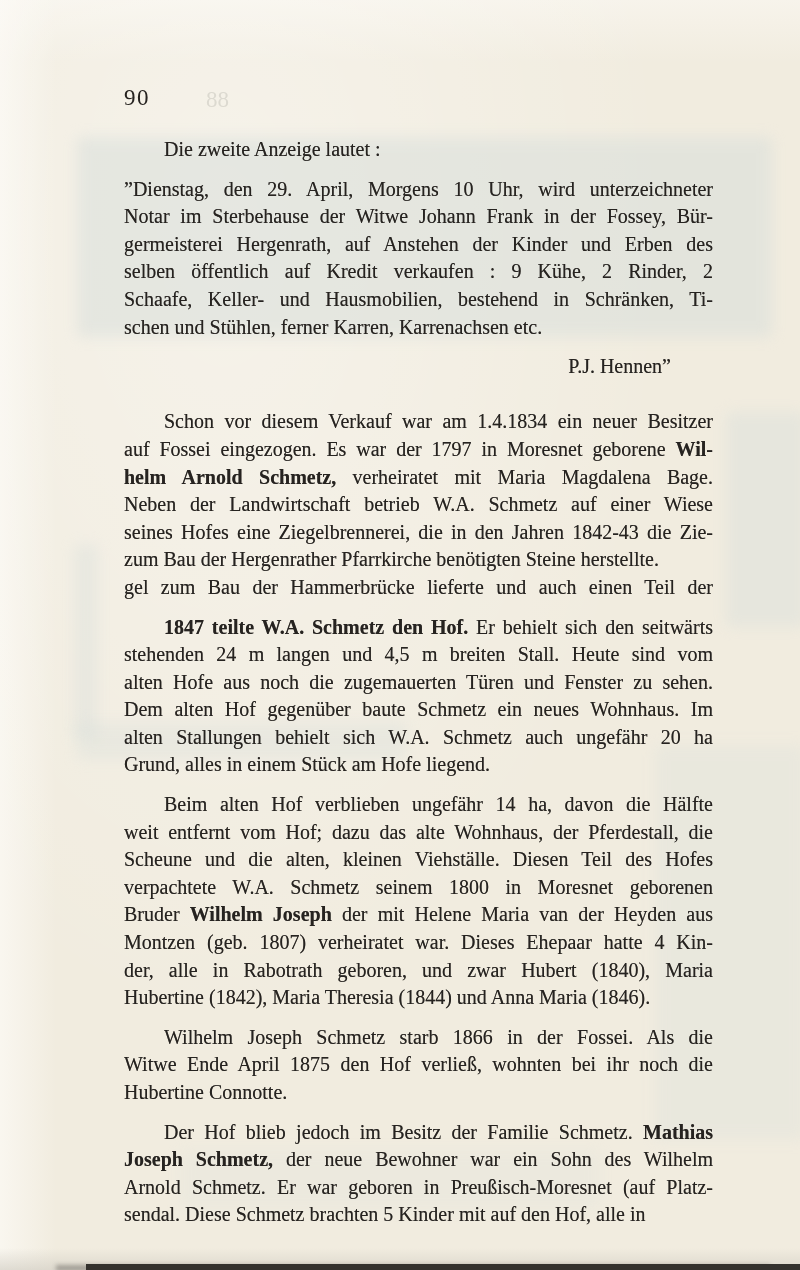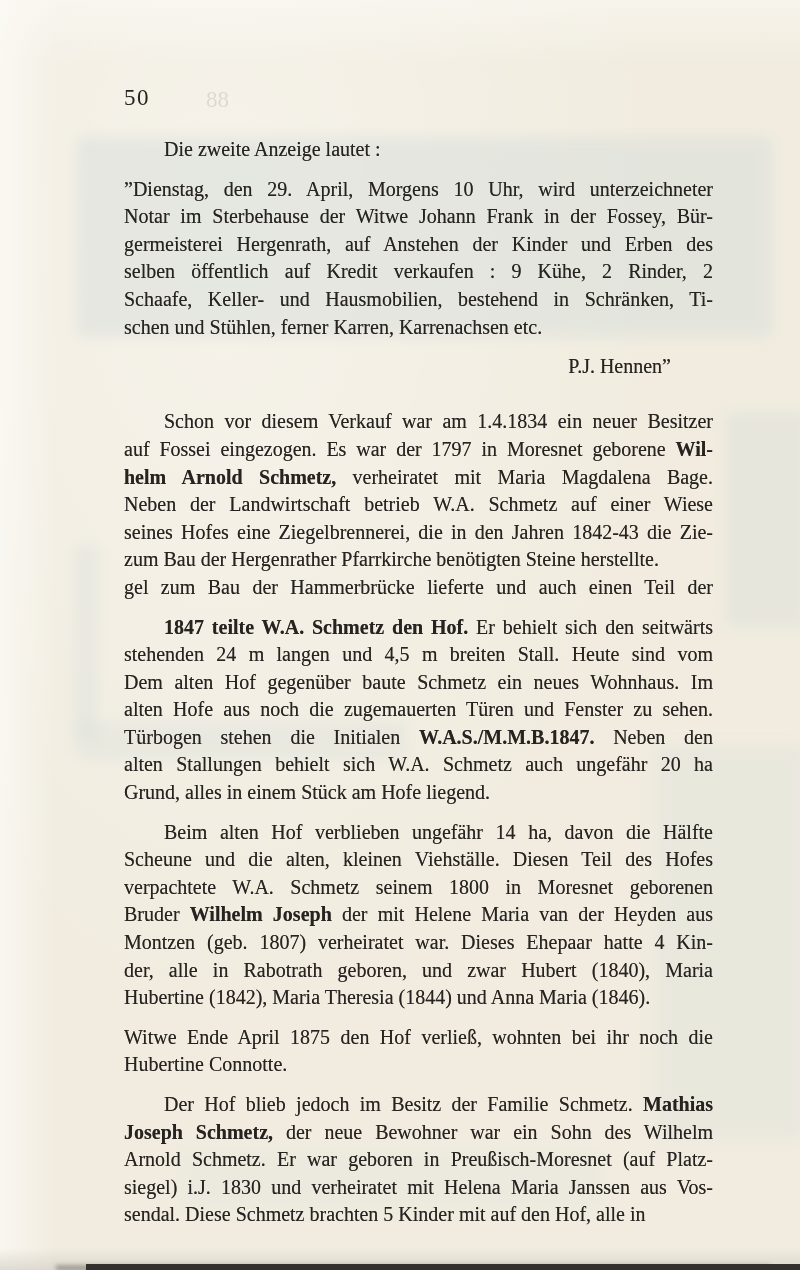--- a/index.html
+++ b/index.html
@@ -98,21 +98,21 @@
 
 <div class="page">
   <div class="shade s1"></div>
   <div class="shade s2"></div>
   <div class="shade s3"></div>
   <div class="shade s4"></div>
   <div class="shade s5"></div>
   <div class="shade s6"></div>
 
   <div class="ghost-number">88</div>
-  <div class="page-number">50</div>
+  <div class="page-number">90</div>
 
   <div class="text-block">
       <div class="para">
         <div class="line last indent"><span>Die zweite Anzeige lautet :</span></div>
       </div>
       <div class="para">
         <div class="line"><span>”Dienstag, den 29. April, Morgens 10 Uhr, wird unterzeichneter</span></div>
         <div class="line"><span>Notar im Sterbehause der Witwe Johann Frank in der Fossey, Bür-</span></div>
         <div class="line"><span>germeisterei Hergenrath, auf Anstehen der Kinder und Erben des</span></div>
         <div class="line"><span>selben öffentlich auf Kredit verkaufen : 9 Kühe, 2 Rinder, 2</span></div>
@@ -127,43 +127,43 @@
         <div class="line"><span>auf Fossei eingezogen. Es war der 1797 in Moresnet geborene </span><span class="bold">Wil-</span></div>
         <div class="line"><span class="bold">helm Arnold Schmetz,</span><span> verheiratet mit Maria Magdalena Bage.</span></div>
         <div class="line"><span>Neben der Landwirtschaft betrieb W.A. Schmetz auf einer Wiese</span></div>
         <div class="line"><span>seines Hofes eine Ziegelbrennerei, die in den Jahren 1842-43 die Zie-</span></div>
         <div class="line last"><span>zum Bau der Hergenrather Pfarrkirche benötigten Steine herstellte.</span></div>
         <div class="line"><span>gel zum Bau der Hammerbrücke lieferte und auch einen Teil der</span></div>
       </div>
       <div class="para">
         <div class="line indent"><span class="bold">1847 teilte W.A. Schmetz den Hof.</span><span> Er behielt sich den seitwärts</span></div>
         <div class="line"><span>stehenden 24 m langen und 4,5 m breiten Stall. Heute sind vom</span></div>
+        <div class="line"><span>alten Hofe aus noch die zugemauerten Türen und Fenster zu sehen.</span></div>
         <div class="line"><span>Dem alten Hof gegenüber baute Schmetz ein neues Wohnhaus. Im</span></div>
-        <div class="line"><span>alten Hofe aus noch die zugemauerten Türen und Fenster zu sehen.</span></div>
-        <div class="line"><span>Türbogen stehen die Initialen </span><span class="bold">W.A.S./M.M.B.1847.</span><span> Neben den</span></div>
         <div class="line"><span>alten Stallungen behielt sich W.A. Schmetz auch ungefähr 20 ha</span></div>
         <div class="line last"><span>Grund, alles in einem Stück am Hofe liegend.</span></div>
       </div>
       <div class="para">
         <div class="line indent"><span>Beim alten Hof verblieben ungefähr 14 ha, davon die Hälfte</span></div>
+        <div class="line"><span>weit entfernt vom Hof; dazu das alte Wohnhaus, der Pferdestall, die</span></div>
         <div class="line"><span>Scheune und die alten, kleinen Viehställe. Diesen Teil des Hofes</span></div>
         <div class="line"><span>verpachtete W.A. Schmetz seinem 1800 in Moresnet geborenen</span></div>
         <div class="line"><span>Bruder </span><span class="bold">Wilhelm Joseph</span><span> der mit Helene Maria van der Heyden aus</span></div>
         <div class="line"><span>Montzen (geb. 1807) verheiratet war. Dieses Ehepaar hatte 4 Kin-</span></div>
         <div class="line"><span>der, alle in Rabotrath geboren, und zwar Hubert (1840), Maria</span></div>
         <div class="line last"><span>Hubertine (1842), Maria Theresia (1844) und Anna Maria (1846).</span></div>
       </div>
       <div class="para">
+        <div class="line indent"><span>Wilhelm Joseph Schmetz starb 1866 in der Fossei. Als die</span></div>
         <div class="line"><span>Witwe Ende April 1875 den Hof verließ, wohnten bei ihr noch die</span></div>
         <div class="line last"><span>Hubertine Connotte.</span></div>
       </div>
       <div class="para">
         <div class="line indent"><span>Der Hof blieb jedoch im Besitz der Familie Schmetz. </span><span class="bold">Mathias</span></div>
         <div class="line"><span class="bold">Joseph Schmetz,</span><span> der neue Bewohner war ein Sohn des Wilhelm</span></div>
         <div class="line"><span>Arnold Schmetz. Er war geboren in Preußisch-Moresnet (auf Platz-</span></div>
-        <div class="line"><span>siegel) i.J. 1830 und verheiratet mit Helena Maria Janssen aus Vos-</span></div>
         <div class="line last"><span>sendal. Diese Schmetz brachten 5 Kinder mit auf den Hof, alle in</span></div>
       </div>
     </div>
 
   <div class="bottom-edge"></div>
   <div class="bottom-bar"></div>
 </div>
 
 </body></html>

